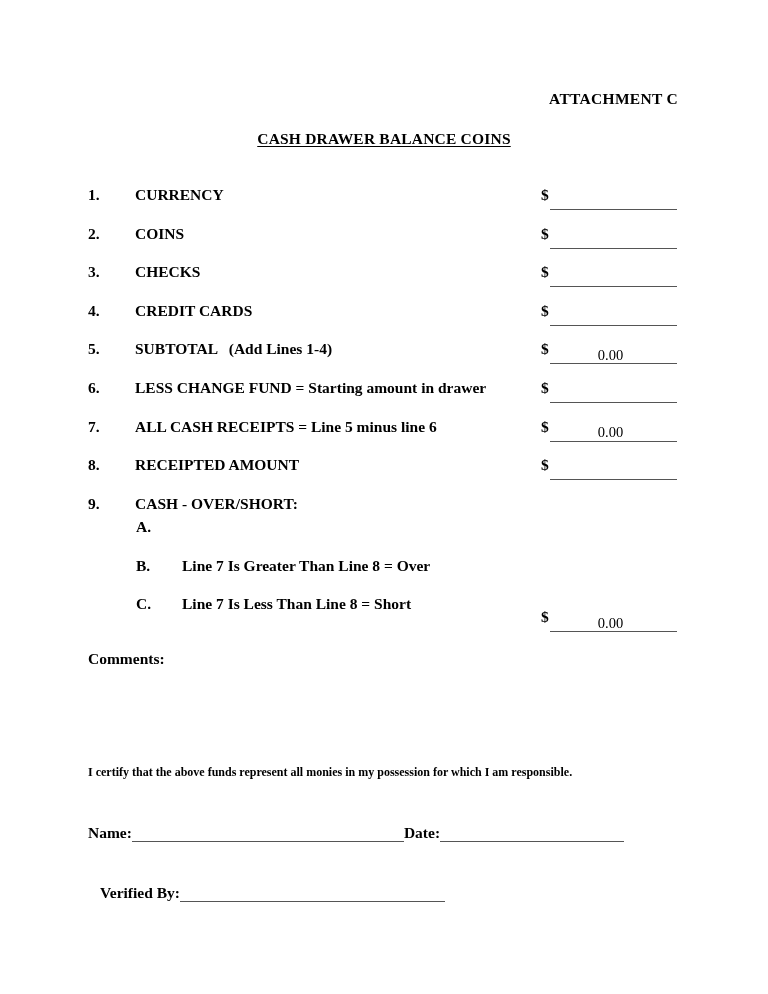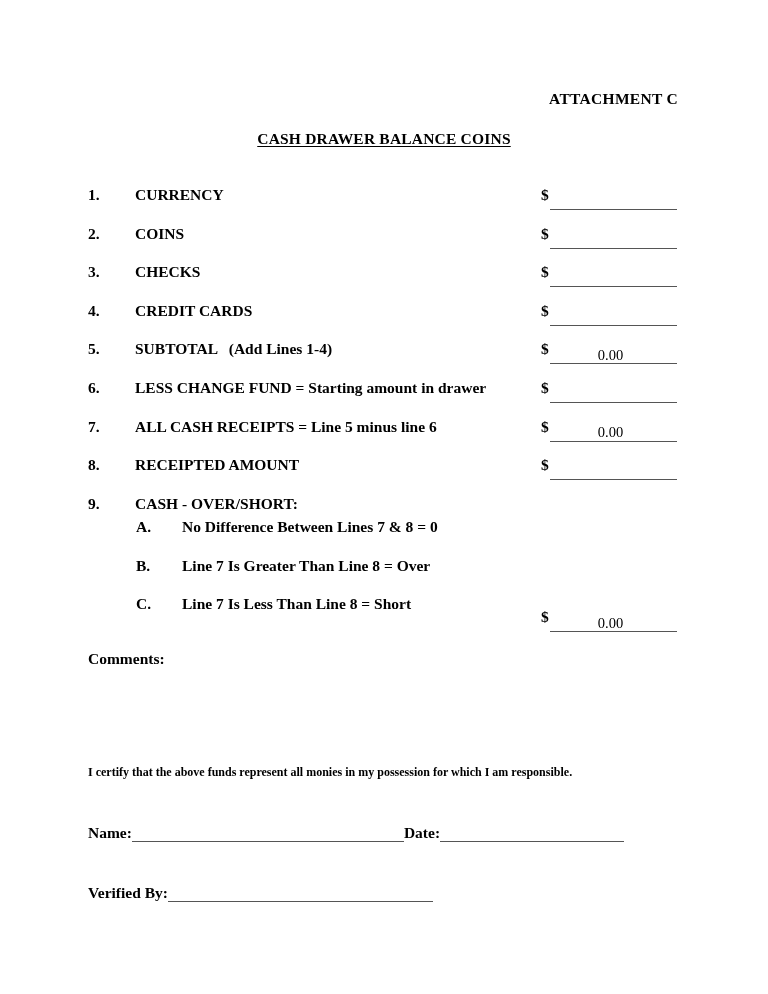--- a/index.html
+++ b/index.html
@@ -162,21 +162,21 @@
   .sig-row {
     position: absolute;
     top: 824px;
     left: 88px;
     width: 600px;
     height: 24px;
   }
   .sig-row2 {
     position: absolute;
     top: 884px;
-    left: 88px;
+    left: 100px;
     width: 600px;
     height: 24px;
   }
   .field {
     position: relative;
     display: inline-block;
     vertical-align: bottom;
   }
   .field .flabel {
     font-weight: bold;
@@ -287,21 +287,20 @@
       <span class="row-num">9.</span>
       <span class="row-label">CASH - OVER/SHORT:</span>
     </div>
 
   </div>
 
   <div class="sublist">
 
     <div class="subrow">
       <span class="sub-letter">A.</span>
-      <span class="sub-text">No Difference Between Lines 7 &amp; 8 = 0</span>
     </div>
 
     <div class="subrow">
       <span class="sub-letter">B.</span>
       <span class="sub-text">Line 7 Is Greater Than Line 8 = Over</span>
     </div>
 
     <div class="subrow">
       <span class="sub-letter">C.</span>
       <span class="sub-text">Line 7 Is Less Than Line 8 = Short</span>

